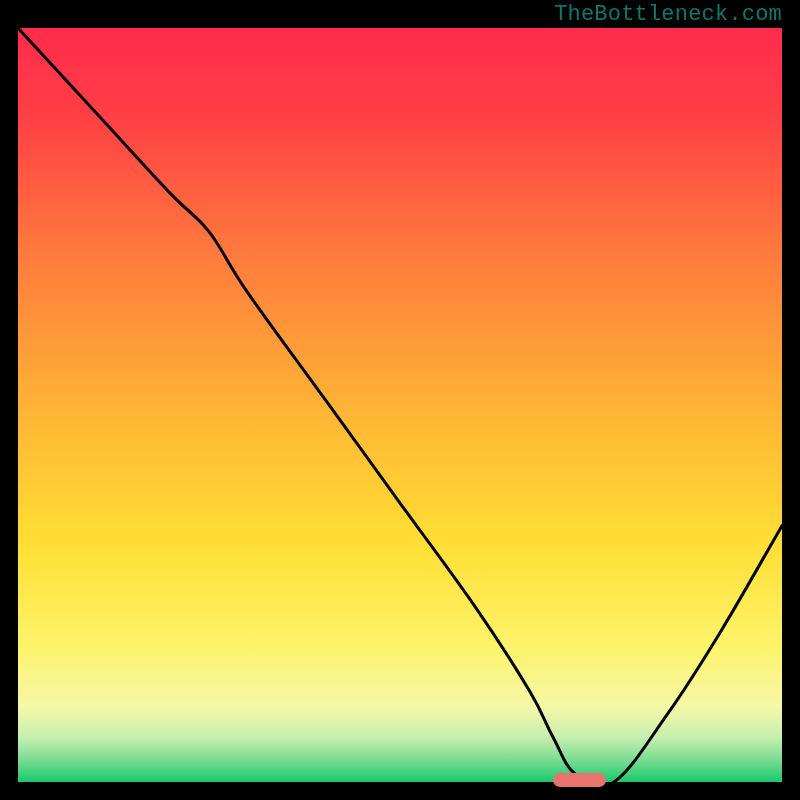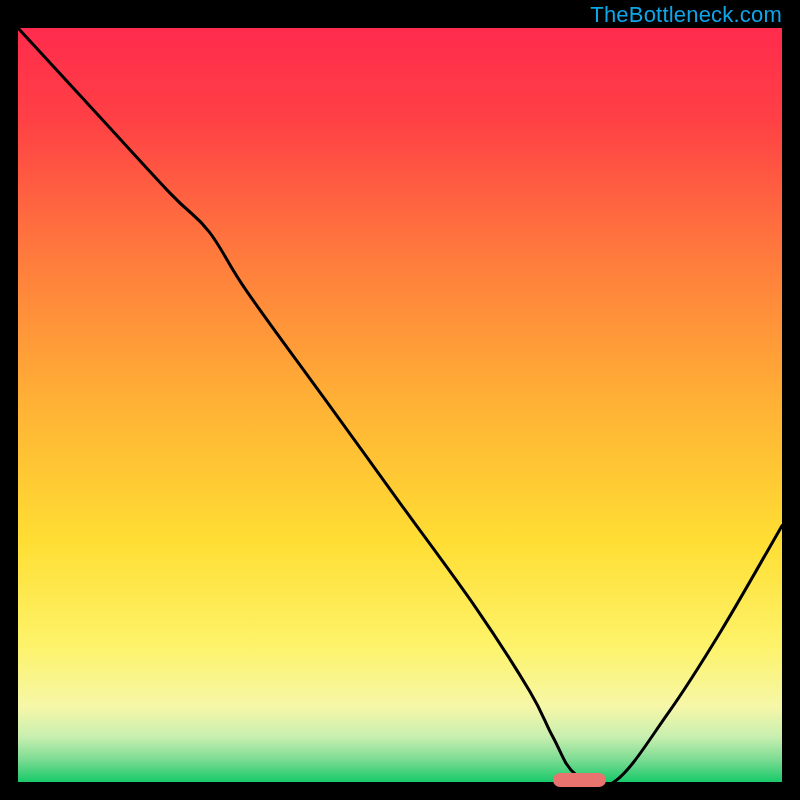--- a/index.html
+++ b/index.html
@@ -23,24 +23,25 @@
     position: absolute;
     left: 0;
     top: 0;
     width: 764px;
     height: 754px;
   }
   .watermark {
     position: absolute;
     top: 2px;
     right: 18px;
-    color: #0ea5e9;
+    color: #0f766e;
     font-size: 22px;
     font-weight: 500;
     letter-spacing: 0.2px;
+    font-family: Liberation Mono, monospace;
   }
   .marker {
     position: absolute;
     height: 14px;
     border-radius: 7px;
     background: #e8736f;
   }
 </style>
 </head>
 <body>

